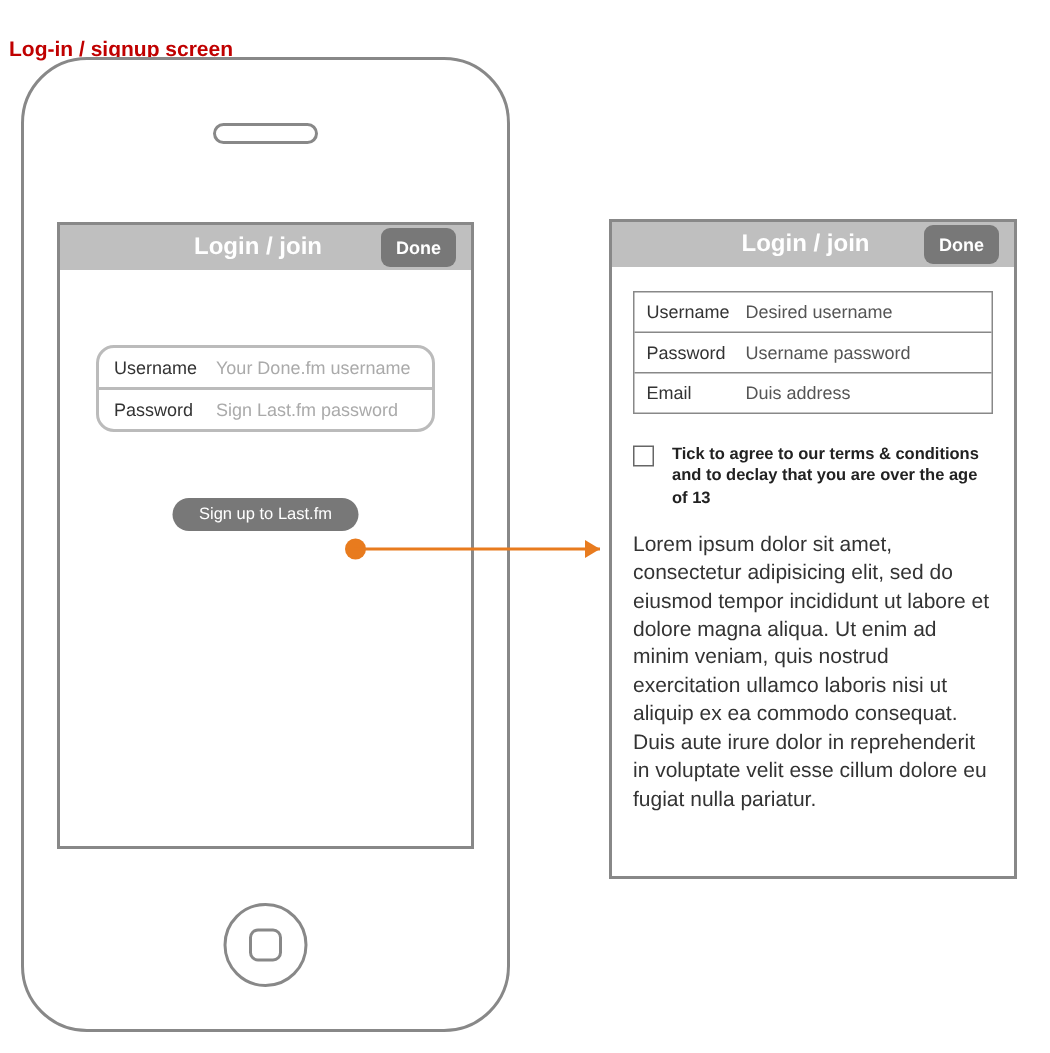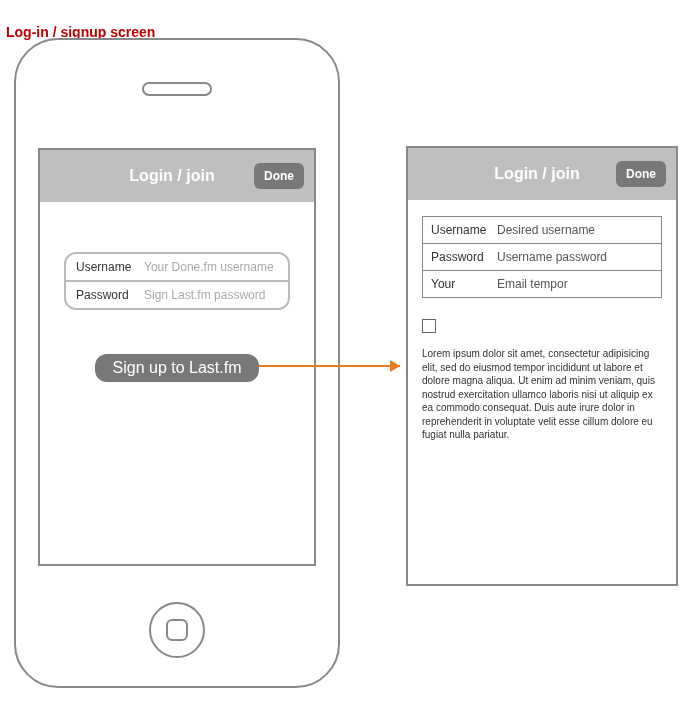--- a/index.html
+++ b/index.html
@@ -74,21 +74,21 @@
       top: 146px;
       width: 272px;
       height: 440px;
       border: 2px solid #888;
       background: #fff;
       overflow: hidden;
     }
     
     .header-bar {
       background: #bfbfbf;
-      height: 52px;
+      height: 30px;
       display: flex;
       align-items: center;
       justify-content: center;
       padding: 0 10px;
     }
     .header-title {
       color: #fff;
       font-weight: bold;
       font-size: 16px;
       flex: 1;
@@ -128,21 +128,21 @@
     }
     .row-placeholder {
       color: #aaa;
     }
     
     .signup-btn {
       display: block;
       margin: 44px auto 0;
       background: #787878;
       color: #fff;
-      font-size: 16px;
+      font-size: 11px;
       padding: 5px 18px;
       border: none;
       border-radius: 12px;
       cursor: pointer;
       position: relative;
       z-index: 2;
     }
     
     .form-box {
       margin: 16px 14px 0;
@@ -189,21 +189,21 @@
     .terms-section {
       margin: 14px 14px 0;
     }
     .terms-heading {
       font-size: 14px;
       font-weight: bold;
       color: #000;
       margin-bottom: 3px;
     }
     .terms-body {
-      font-size: 10px;
+      font-size: 14px;
       line-height: 1.35;
       color: #333;
     }
     
     .arrow {
       position: absolute;
       pointer-events: none;
       z-index: 1;
     }
     
@@ -255,27 +255,28 @@
   <div class="form-box">
     <div class="row">
       <span class="row-label">Username</span>
       <span class="row-placeholder">Desired username</span>
     </div>
     <div class="row">
       <span class="row-label">Password</span>
       <span class="row-placeholder">Username password</span>
     </div>
     <div class="row">
-      <span class="row-label">Your</span>
-      <span class="row-placeholder">Email tempor</span>
+      <span class="row-label">Email</span>
+      <span class="row-placeholder">Duis address</span>
     </div>
   </div>
 
   <div class="checkbox-area">
     <div class="checkbox-box"></div>
+    <div class="checkbox-text">Tick to agree to our terms &amp; conditions and to declay that you are over the age of 13</div>
   </div>
 
   <div class="terms-section">
     <div class="terms-body">Lorem ipsum dolor sit amet, consectetur adipisicing elit, sed do eiusmod tempor incididunt ut labore et dolore magna aliqua. Ut enim ad minim veniam, quis nostrud exercitation ullamco laboris nisi ut aliquip ex ea commodo consequat. Duis aute irure dolor in reprehenderit in voluptate velit esse cillum dolore eu fugiat nulla pariatur.</div>
   </div>
 </div>
 
 <svg class="arrow" style="left:0; top:0; width:700px; height:702px;">
   <line x1="236" y1="366" x2="400" y2="366" stroke="#e87b1e" stroke-width="2"></line>
   <polygon points="400,366 390,360 390,372" fill="#e87b1e"></polygon>

